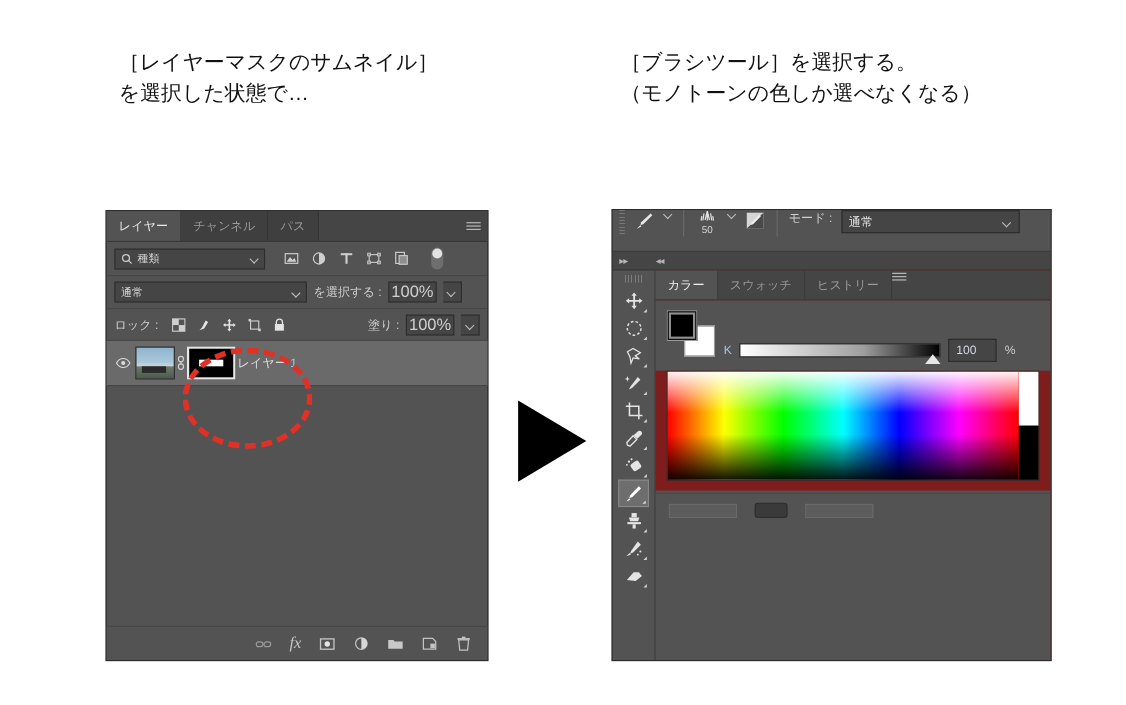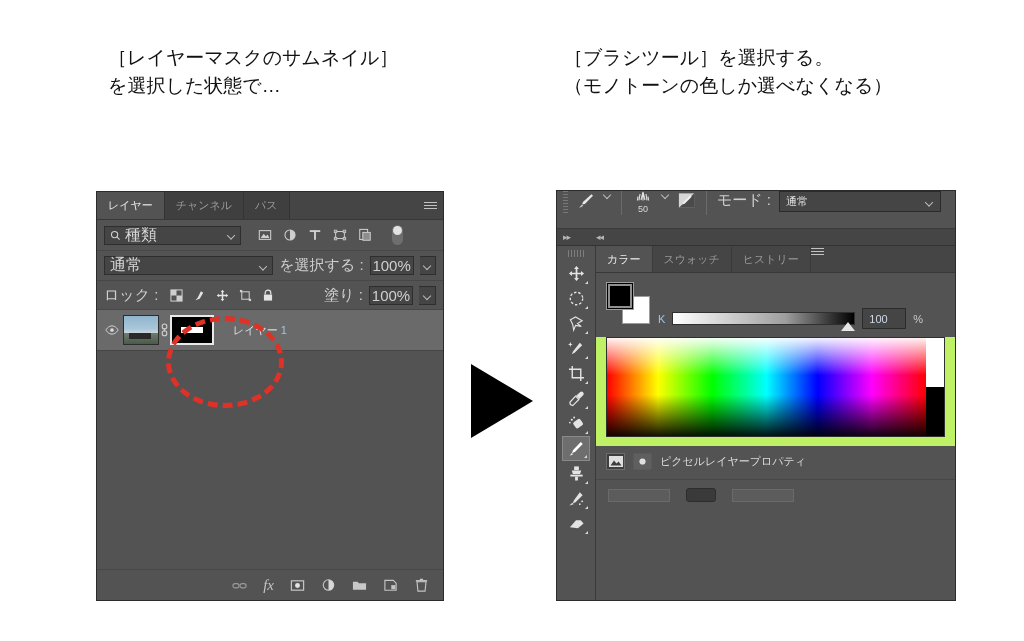--- a/index.html
+++ b/index.html
@@ -36,42 +36,42 @@
     position:absolute;right:6px;top:0;bottom:0;display:flex;align-items:center;
     color:#bdbdbd;font-size:13px;letter-spacing:0px;
   }
   .menu-lines{display:inline-block;width:13px;}
   .menu-lines i{display:block;height:1px;background:#c2c2c2;margin:2px 0;}
 
   .row{display:flex;align-items:center;height:28px;padding:0 7px;gap:6px;}
   .filter-row{height:30px;border-bottom:1px solid #474747;}
   .select{
     background:#454545;border:1px solid #2e2e2e;height:19px;display:flex;align-items:center;
-    padding:0 5px;color:#d8d8d8;font-size:16px;position:relative;box-sizing:border-box;
+    padding:0 5px;color:#d8d8d8;font-size:10px;position:relative;box-sizing:border-box;
   }
   .select .chev{position:absolute;right:5px;top:50%;transform:translateY(-50%);}
   .chev{width:7px;height:7px;display:inline-block;position:relative;}
   .chev::after{
     content:"";position:absolute;left:0;top:1px;width:5px;height:5px;
     border-right:1px solid #bdbdbd;border-bottom:1px solid #bdbdbd;transform:rotate(45deg);
   }
   .kind-select{width:137px;}
   .kind-select .mag{margin-right:4px;}
   .filter-icons{display:flex;align-items:center;gap:11px;margin-left:11px;color:#c9c9c9;}
   .fi{width:14px;height:14px;display:block;}
   .toggle-pill{
     width:11px;height:20px;border-radius:6px;background:#6e6e6e;margin-left:9px;position:relative;
   }
   .toggle-pill::after{
     content:"";position:absolute;left:1px;top:1px;width:9px;height:9px;border-radius:50%;background:#e2e2e2;
   }
 
   .blend-row{height:29px;border-bottom:1px solid #474747;}
   .blend-select{width:175px;}
-  .lbl{color:#cfcfcf;font-size:15px;white-space:nowrap;}
+  .lbl{color:#cfcfcf;font-size:11px;white-space:nowrap;}
   .numbox{
     background:#454545;border:1px solid #2e2e2e;height:19px;min-width:44px;
     display:flex;align-items:center;justify-content:center;color:#c8c8c8;font-size:15px;
     box-sizing:border-box;
   }
   .numbox.lit{color:#cfcfcf;}
   .stepper{
     width:17px;height:19px;background:#454545;border:1px solid #2e2e2e;border-left:none;
     display:flex;align-items:center;justify-content:center;box-sizing:border-box;
   }
@@ -95,21 +95,21 @@
   .link-ico{width:11px;display:flex;justify-content:center;}
   .mask-thumb{
     width:44px;height:30px;border:2px solid #e8e8e8;box-sizing:border-box;background:#000;
     display:flex;align-items:center;justify-content:center;flex:0 0 auto;
   }
   .mask-thumb span{display:block;width:22px;height:6px;background:#fff;}
   .smart-badge{
     position:absolute;right:0;bottom:0;width:13px;height:13px;background:#d9d9d9;
     border:1px solid #333;box-sizing:border-box;
   }
-  .layer-name{margin-left:19px;font-size:11px;color:#dcdcdc;}
+  .layer-name{margin-left:2px;font-size:11px;color:#dcdcdc;}
   .layer-name .num{color:#9fc4e8;}
 
   .panel-footer{
     position:absolute;left:0;right:0;bottom:0;height:30px;background:#535353;
     border-top:1px solid #474747;display:flex;align-items:center;justify-content:flex-end;
     gap:16px;padding-right:14px;color:#b9b9b9;padding-left:44px;
   }
   .ft{width:15px;height:15px;display:block;}
 
   
@@ -152,21 +152,21 @@
     width:38px;background:#535353;border-right:1px solid #3a3a3a;
     display:flex;flex-direction:column;align-items:center;padding-top:4px;
   }
   #toolbar .grip2{width:16px;height:7px;background:repeating-linear-gradient(90deg,#7d7d7d 0 1px,transparent 1px 3px);margin-bottom:4px;}
   .tool{
     width:28px;height:25px;display:flex;align-items:center;justify-content:center;position:relative;color:#e2e2e2;
   }
   .tool.active{background:#6e6e6e;border:1px solid #898989;box-sizing:border-box;}
   .tool .corner{position:absolute;right:2px;bottom:2px;width:0;height:0;border-left:3px solid transparent;border-bottom:3px solid #d8d8d8;}
 
-  #right-stack{flex:1;display:flex;flex-direction:column;background:#bef264;}
+  #right-stack{flex:1;display:flex;flex-direction:column;background:#7f1d1d;}
   .dock-tabs{
     height:26px;background:#454545;display:flex;align-items:stretch;position:relative;border-bottom:1px solid #383838;
   }
   .dock-tabs .tab{background:#454545;border-right:1px solid #3a3a3a;}
   .dock-tabs .tab.active{background:#535353;color:#efefef;}
 
   #color-panel{background:#535353;padding:9px 10px 8px 10px;}
   .swatch-stack{position:relative;width:46px;height:40px;}
   .sw{width:28px;height:28px;box-sizing:border-box;position:absolute;border:1px solid #9b9b9b;}
   .sw.fore{left:0;top:0;background:#000;outline:2px solid #8f8f8f;outline-offset:-4px;}
@@ -542,34 +542,20 @@
           <div id="spectrum-grad"></div>
           <div id="spectrum-bw">
             <div class="w"></div>
             <div class="b"></div>
           </div>
         </div>
       </div>
 
 
       <div id="props-panel">
-        <div class="prop-row">
-          <div class="prop-ico">
-            <svg width="14" height="11" viewBox="0 0 14 11">
-                <rect x="0" y="0" width="14" height="11" fill="#e0e0e0"></rect>
-                <polygon points="1.5,9.5 5,4.5 7.5,7.5 9.5,5.5 12.5,9.5" fill="#3d3d3d"></polygon>
-              </svg>
-          </div>
-          <div class="prop-ico round">
-            <svg width="13" height="11" viewBox="0 0 13 11">
-                <circle cx="6.5" cy="5.5" r="3.1" fill="#e0e0e0"></circle>
-              </svg>
-          </div>
-          <span class="prop-text">ピクセルレイヤープロパティ</span>
-        </div>
         <div class="prop-divider"></div>
         <div class="prop-fields">
           <div class="pf"></div>
           <div class="pf dark"></div>
           <div class="pf"></div>
         </div>
       </div>
 
     </div>
   </div>

